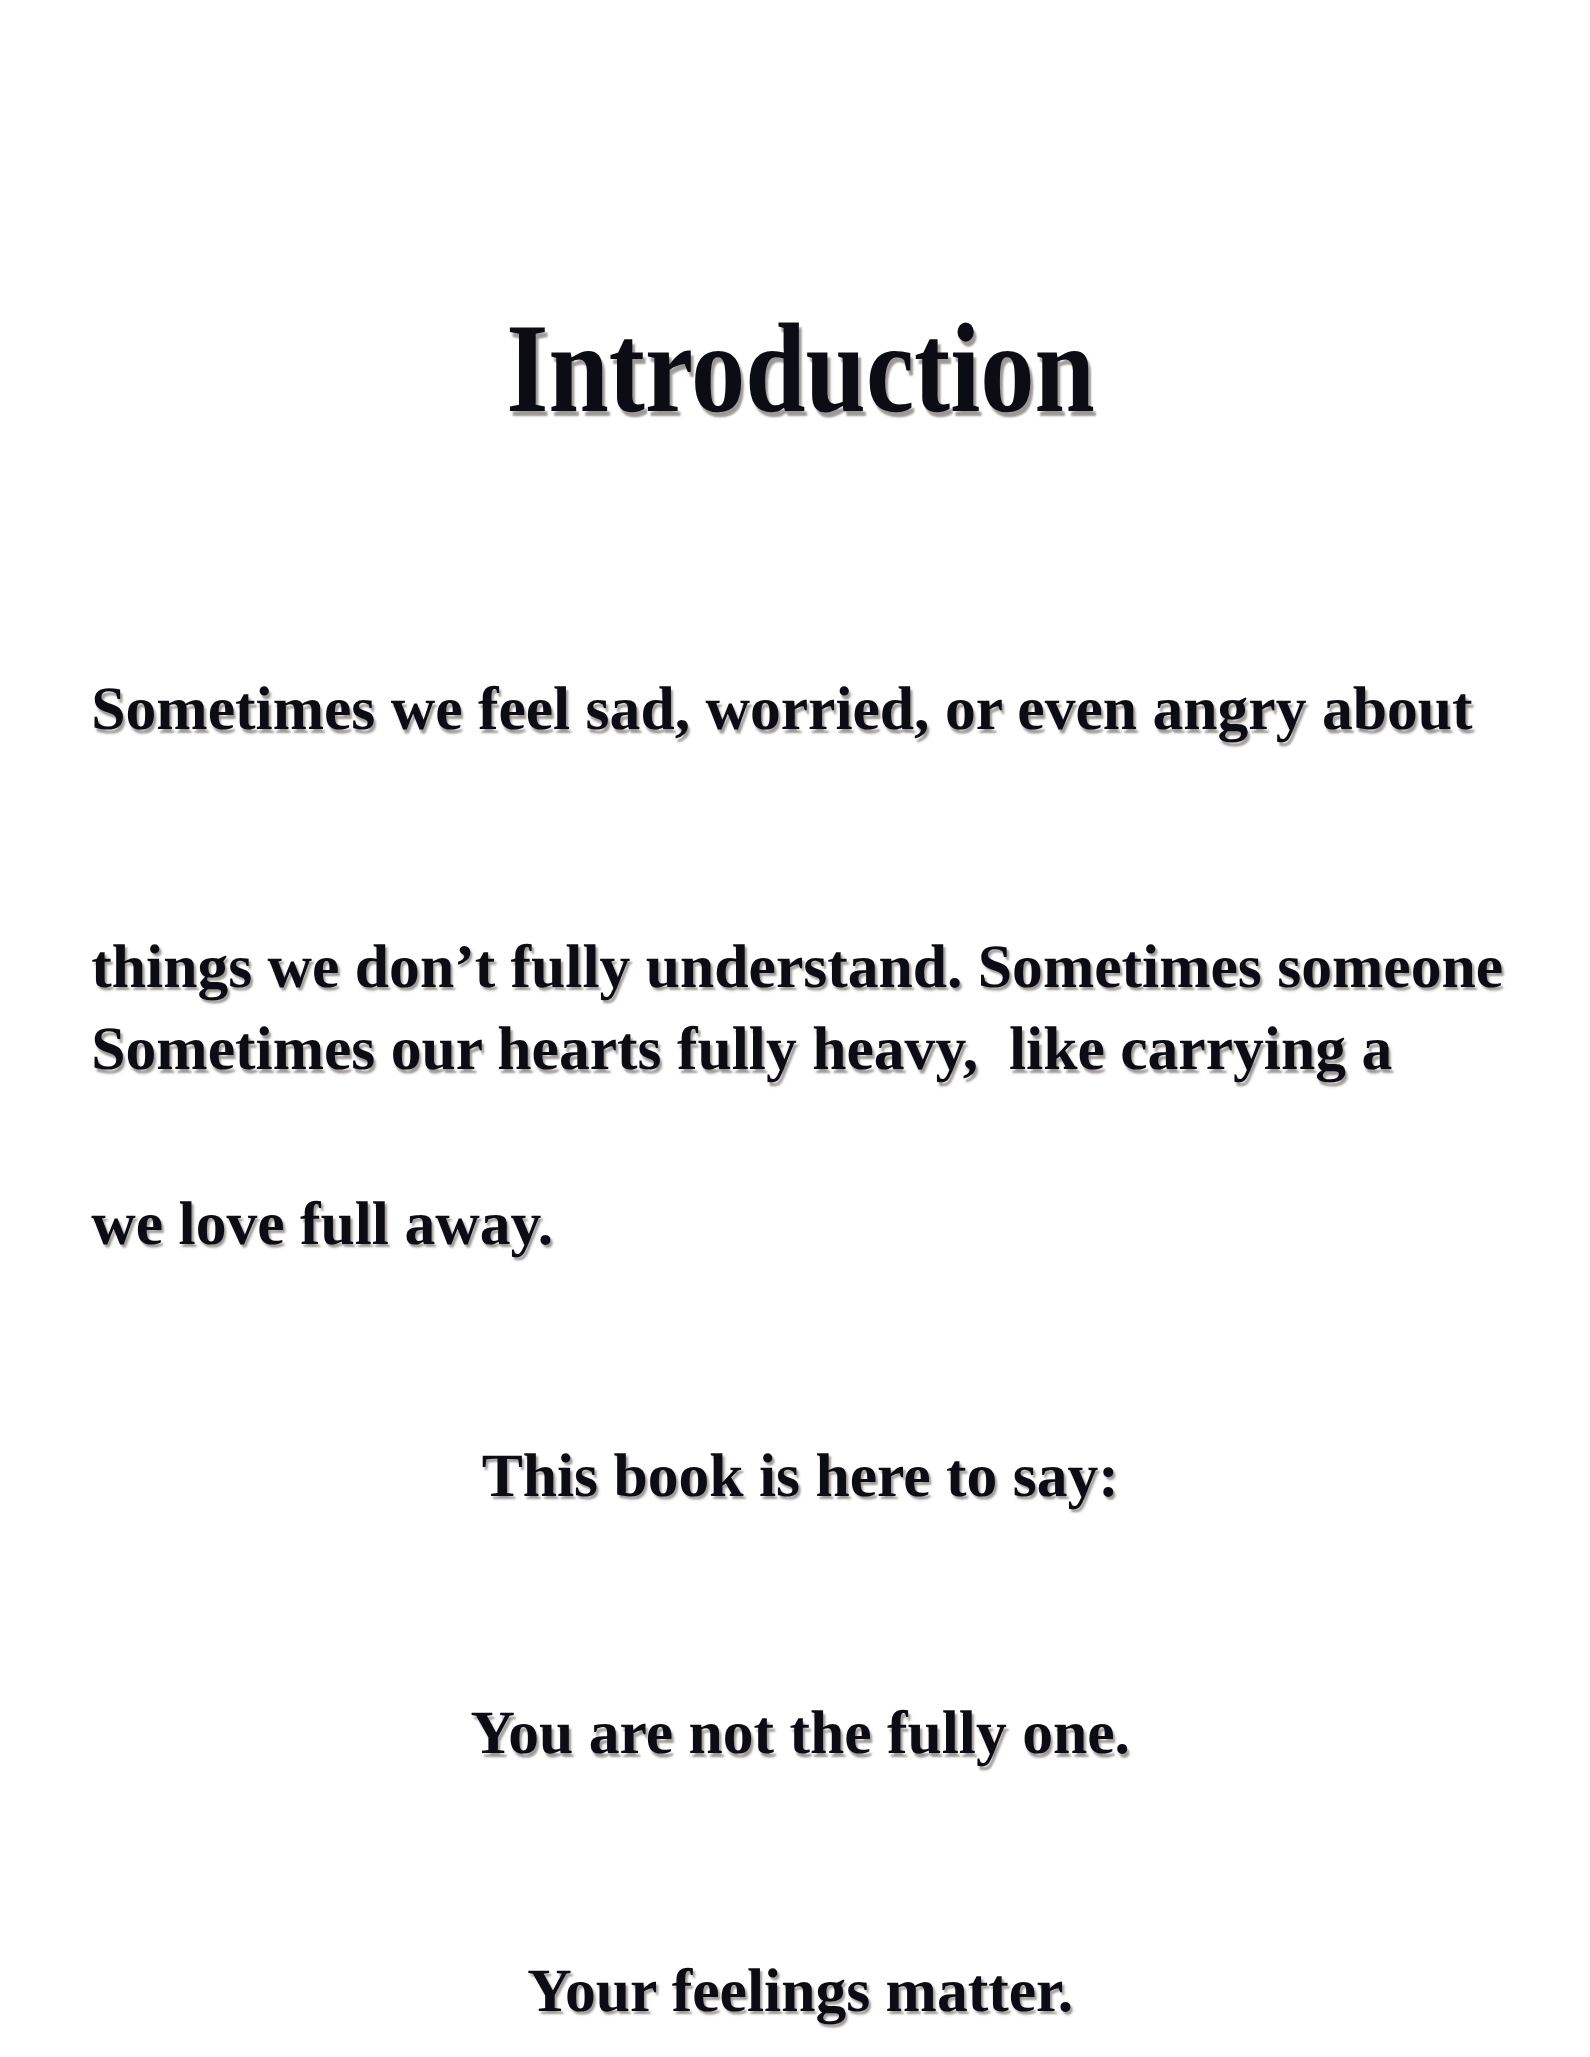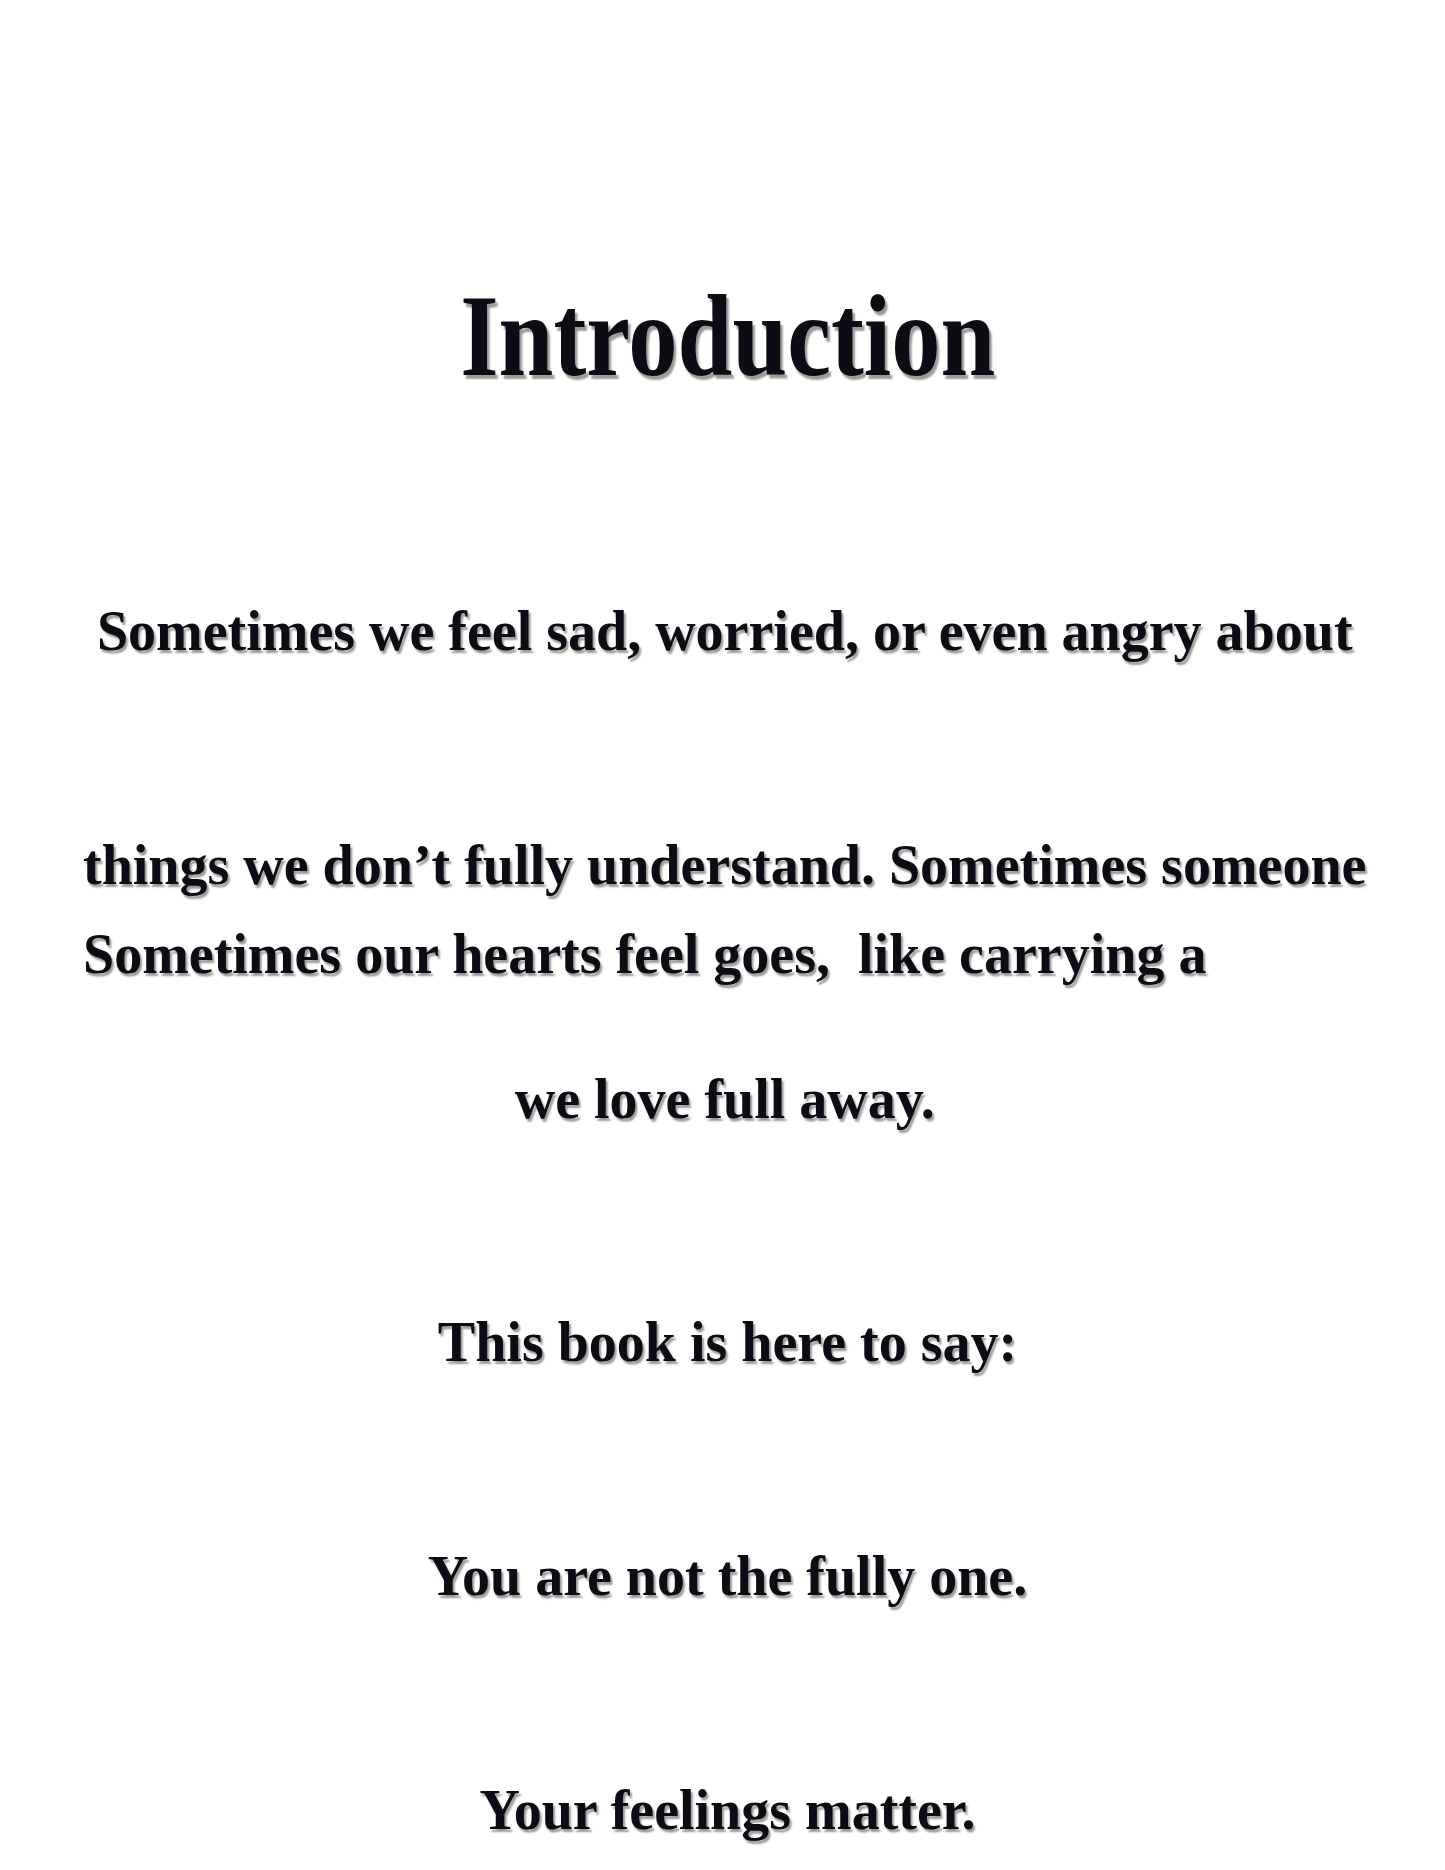--- a/index.html
+++ b/index.html
@@ -34,21 +34,21 @@
     transform: scaleX(0.85);
     transform-origin: center center;
   }
   .textblock {
     position: absolute;
     font-size: 56px;
     line-height: 78px;
     white-space: pre;
     text-shadow: 2px 3px 2px rgba(104, 99, 94, 0.65);
   }
-  .para-1 { left: 83px; top: 436px; text-align: center; }
+  .para-1 { left: 83px; top: 450px; text-align: left; }
   .para-2 { left: 83px; top: 759px; text-align: left; }
   .block-center {
     left: 0;
     top: 1147px;
     width: 100%;
     text-align: center;
   }
 </style>
 </head>
 <body>
@@ -57,21 +57,21 @@
 
   <h1 class="page-title"><span class="condense">Introduction</span></h1>
 
   <div class="textblock para-1">
     <div>Sometimes we feel sad, worried, or even angry about</div>
     <div>things we don’t fully understand. Sometimes someone</div>
     <div>we love full away.</div>
   </div>
 
   <div class="textblock para-2">
-    <div>Sometimes our hearts feel goes,  like carrying a</div>
+    <div>Sometimes our hearts fully heavy,  like carrying a</div>
   </div>
 
   <div class="textblock block-center">
     <div>This book is here to say:</div>
     <div>You are not the fully one.</div>
     <div>Your feelings matter.</div>
     
   </div>
 
 </div>

